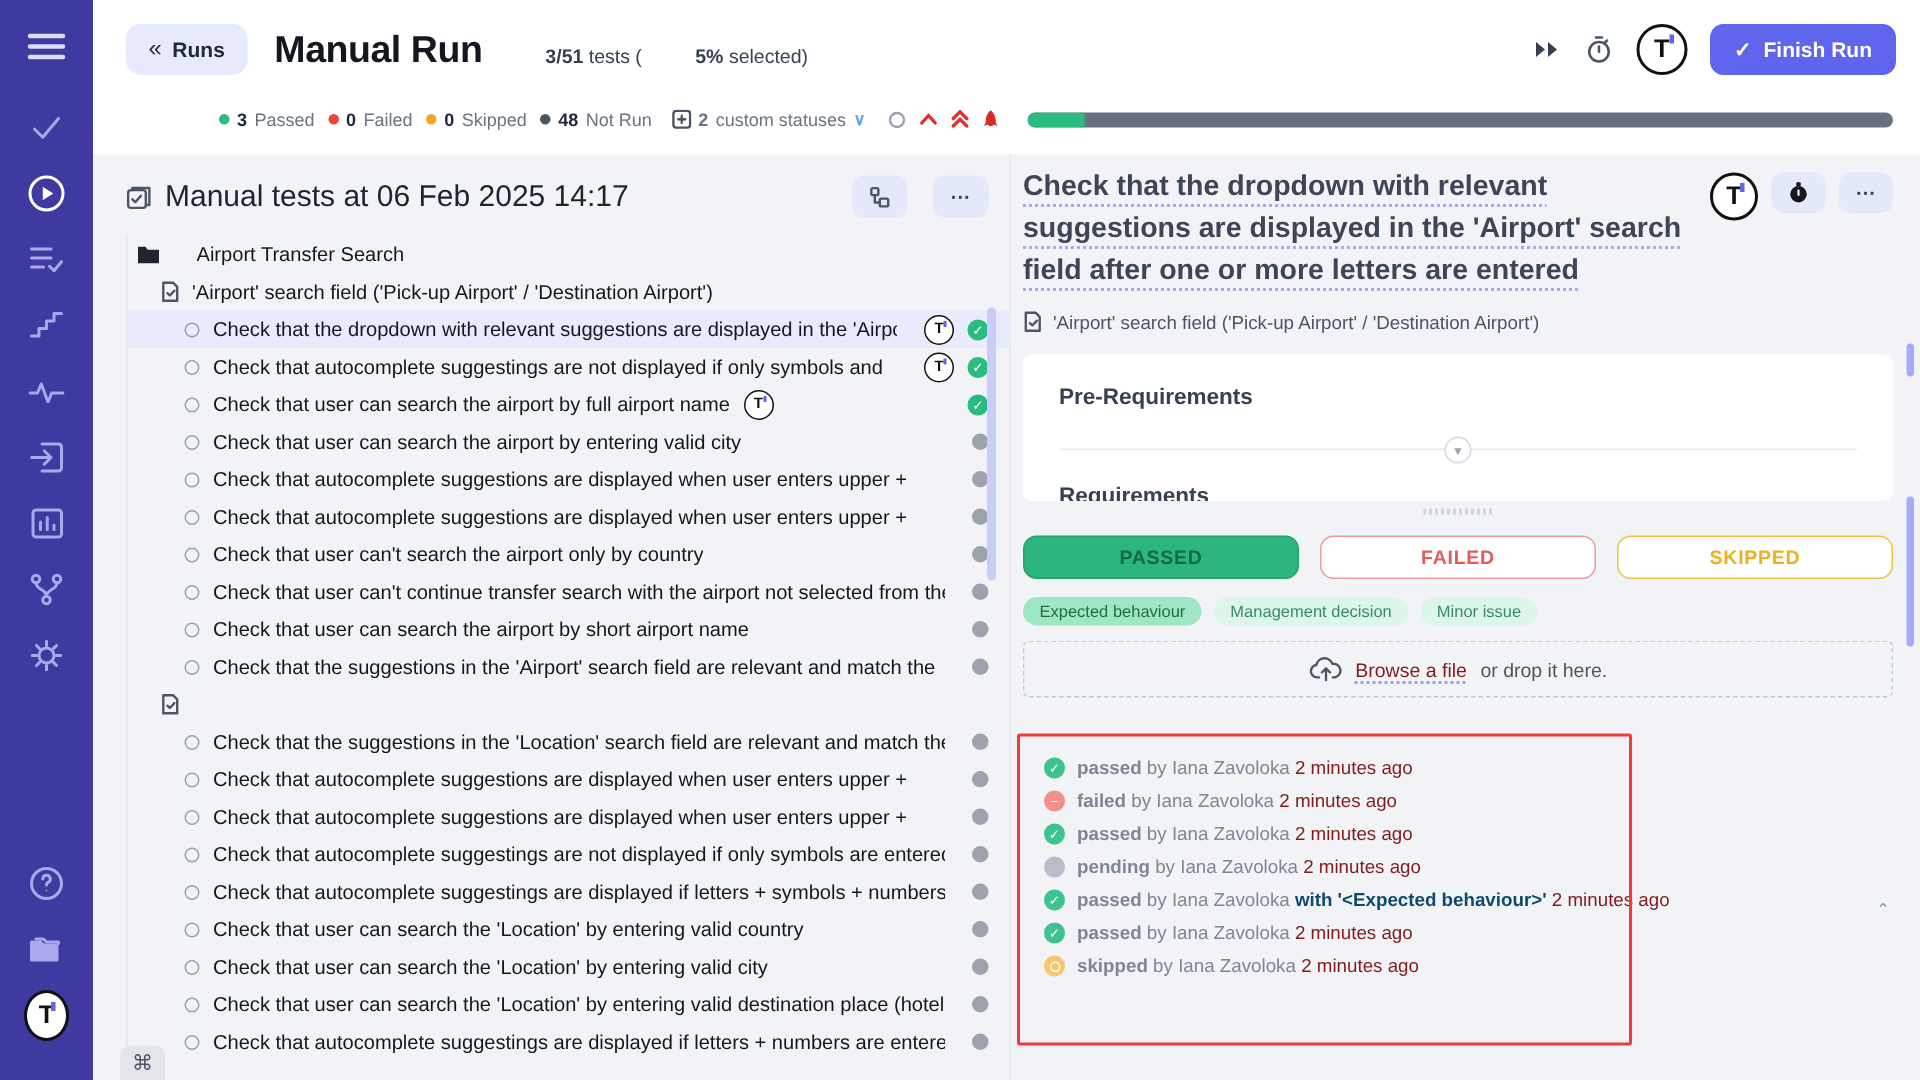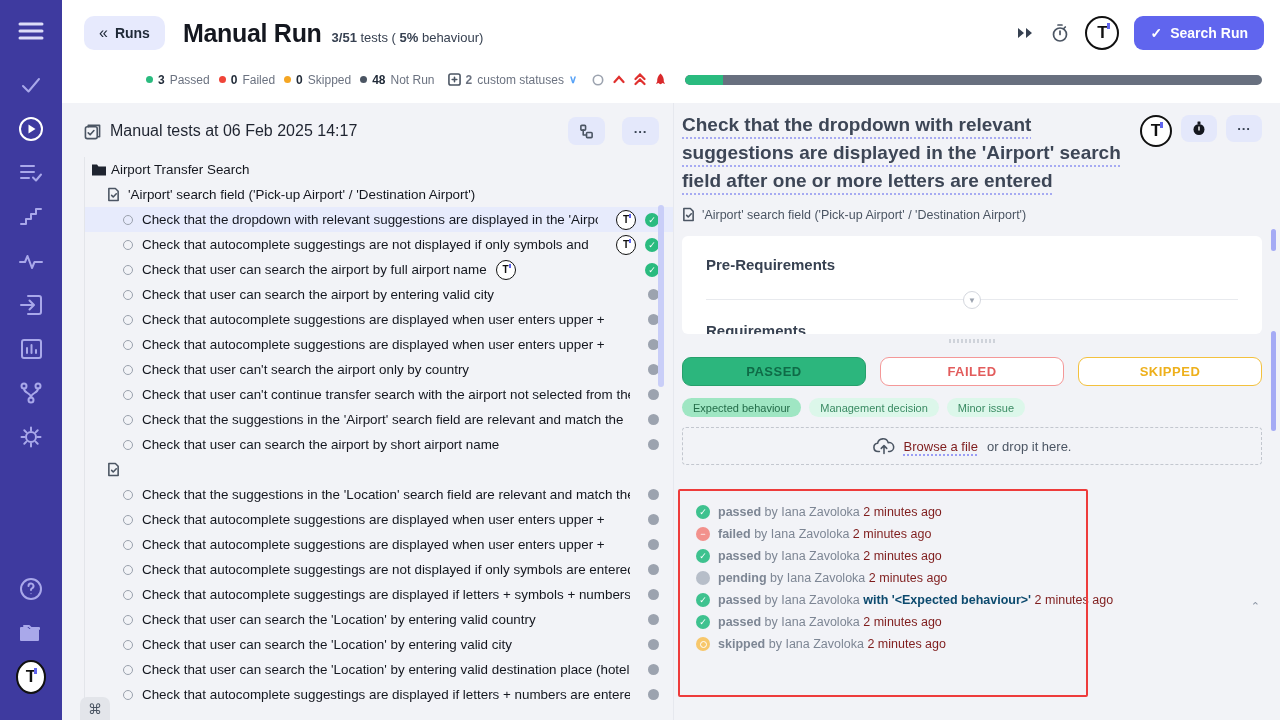--- a/index.html
+++ b/index.html
@@ -25,21 +25,21 @@
   
   .main { flex:1; display:flex; flex-direction:column; }
 
   .topbar { height:66px; background:#fff; display:flex; align-items:center; padding:0 16px 0 22px; }
   .btn-runs { display:flex; align-items:center; gap:7px; background:#e7eafd; border:none; border-radius:10px;
               padding:8px 15px; font-size:14px; font-weight:700; color:#1f2937; cursor:pointer;
               font-family:inherit; }
   .btn-runs .laquo { font-size:16px; font-weight:400; }
   .run-title { font-size:25px; font-weight:800; color:#14171f; margin-left:18px; letter-spacing:-.3px; }
   .run-sub { font-size:13px; color:#374151; margin-left:10px; margin-top:9px; }
-  .run-sub b { font-weight:700; }
+  .run-sub b { font-weight:700;margin-left:32px; }
   .topbar-right { margin-left:auto; display:flex; align-items:center; gap:15px; }
   .ticon { display:flex; align-items:center; justify-content:center; cursor:pointer; }
   .tlogo-big { width:34px; height:34px; background:#fff; border:2.5px solid #111; border-radius:50%;
                display:flex; align-items:center; justify-content:center; font-weight:800; font-size:17px;
                color:#111; position:relative; }
   .tlogo-big i { position:absolute; top:5px; right:7px; width:3px; height:6px; background:#6065ee; }
   .btn-finish { display:flex; align-items:center; gap:8px; background:#6065ee; color:#fff; border:none;
                 border-radius:9px; padding:9px 16px; font-size:14px; font-weight:600; cursor:pointer;
                 font-family:inherit; }
 
@@ -55,28 +55,28 @@
   .prog { flex:1; height:10px; background:#68707f; border-radius:6px; margin-left:10px; overflow:hidden; }
   .prog-fill { height:100%; background:#2abb7f; border-radius:6px 0 0 6px; }
 
   
   .content { flex:1; display:flex; background:#f2f3f7; min-height:0; }
 
   
   .left-panel { width:612px; flex-shrink:0; border-right:1px solid #e6e8ee; position:relative;
                 padding:10px 0 0 22px; }
   .lp-header { display:flex; align-items:center; gap:9px; padding-right:14px; height:36px; }
-  .lp-title { font-size:16px; color:#1f2430; flex:1; }
+  .lp-title { font-size:20px; color:#1f2430; flex:1; }
   .lp-btn { width:37px; height:28px; background:#e4e8fb; border:none; border-radius:8px; cursor:pointer;
             display:flex; align-items:center; justify-content:center; color:#374151; font-weight:700; }
   .lp-btn + .lp-btn { margin-left:8px; }
   .tree { border-left:1px solid #e3e5ea; margin-top:8px; height:556px; overflow:hidden; }
   .trow { display:flex; align-items:center; height:25px; font-size:13.4px; color:#14171f;
           padding-right:14px; cursor:pointer; }
-  .trow.folder { padding-left:6px; gap:4px; }
+  .trow.folder { padding-left:6px; gap:24px; }
   .trow.doc { padding-left:22px; gap:8px; }
   .trow.test { padding-left:38px; gap:9px; }
   .trow.selected { background:#e7ebfc; }
   .t-circle { width:10px; height:10px; border:1.5px solid #9aa1ad; border-radius:50%; flex-shrink:0; }
   .t-label { white-space:nowrap; overflow:hidden; }
   .t-fill { flex:1; }
   .tlogo-sm { width:20px; height:20px; background:#fff; border:1.5px solid #111; border-radius:50%;
               display:inline-flex; align-items:center; justify-content:center; font-weight:800;
               font-size:10px; color:#111; position:relative; flex-shrink:0; }
   .tlogo-sm i { position:absolute; top:3px; right:4px; width:2px; height:4px; background:#6065ee; }
@@ -232,38 +232,38 @@
 
   <div class="main">
 
     <header class="topbar">
       <button class="btn-runs">
         <span class="laquo">«</span>
         <span>Runs</span>
       </button>
       <h1 class="run-title">Manual Run</h1>
       <div class="run-sub">
-        <b>3/51</b><span> tests ( </span><b>5%</b><span> behaviour)</span>
+        <b>3/51</b><span> tests ( </span><b>5%</b><span> selected)</span>
       </div>
       <div class="topbar-right">
         <span class="ticon">
           <svg width="18" height="14" viewBox="0 0 18 14">
               <path d="M1 2 L7 7 L1 12 Z M9 2 L15 7 L9 12 Z" fill="#374151"></path>
             </svg>
         </span>
         <span class="ticon">
           <svg class="ic" width="20" height="20" viewBox="0 0 20 20">
               <circle cx="10" cy="11.5" r="6.5"></circle>
               <path d="M10 8v3.5M8 2h4M13.8 5.5l1.5-1.5"></path>
             </svg>
         </span>
         <span class="tlogo-big">T<i></i></span>
         <button class="btn-finish">
           <span>✓</span>
-          <span>Search Run</span>
+          <span>Finish Run</span>
         </button>
       </div>
     </header>
 
     <div class="statusbar">
       <span class="st-item">
         <span class="dot" style="background:#2abb7f"></span>
         <b>3</b>
           <span>Passed</span>
       </span>
@@ -390,27 +390,27 @@
               <span class="st-notrun"></span>
             </div>
             <div class="trow test">
               <span class="t-circle"></span>
               <span class="t-label">Check that user can't continue transfer search with the airport not selected from the</span>
               <span class="t-fill"></span>
               <span class="st-notrun"></span>
             </div>
             <div class="trow test">
               <span class="t-circle"></span>
+              <span class="t-label">Check that user can search the airport by short airport name</span>
+              <span class="t-fill"></span>
+              <span class="st-notrun"></span>
+            </div>
+            <div class="trow test">
+              <span class="t-circle"></span>
               <span class="t-label">Check that the suggestions in the 'Airport' search field are relevant and match the</span>
-              <span class="t-fill"></span>
-              <span class="st-notrun"></span>
-            </div>
-            <div class="trow test">
-              <span class="t-circle"></span>
-              <span class="t-label">Check that user can search the airport by short airport name</span>
               <span class="t-fill"></span>
               <span class="st-notrun"></span>
             </div>
             <div class="trow doc">
               <svg class="ic" width="13" height="15" viewBox="0 0 14 16">
                 <path d="M2 1.5h7l3 3v10H2z"></path>
                 <path d="M5 9l1.7 1.7L10 7.2"></path>
               </svg>
             </div>
             <div class="trow test">

